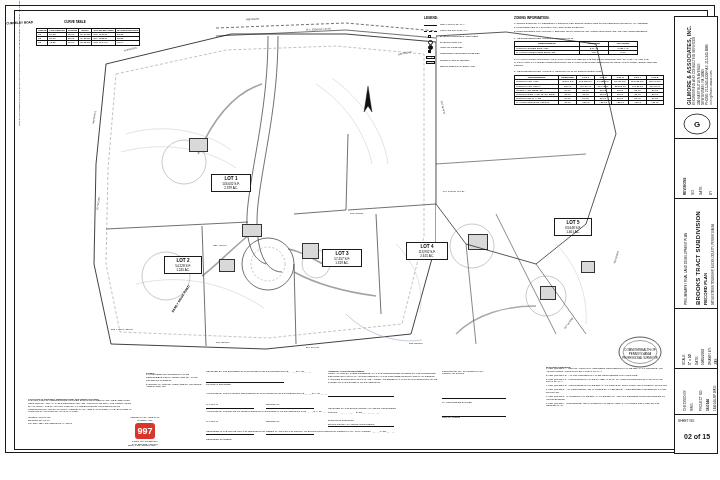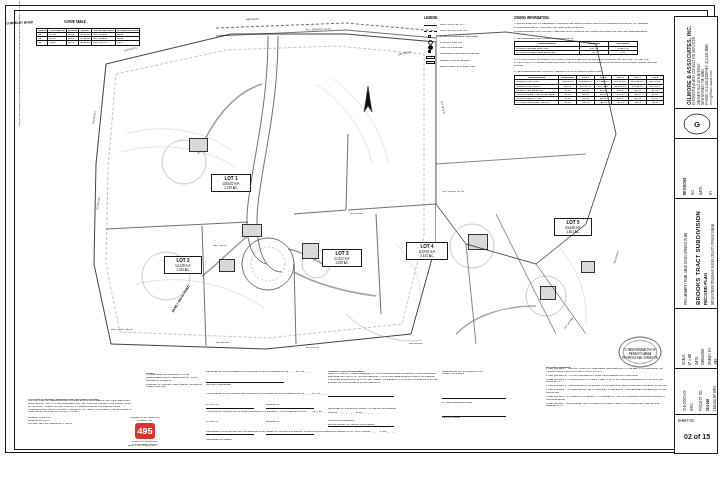--- a/index.html
+++ b/index.html
@@ -394,21 +394,21 @@
     <div class="abs" style="left:22px;top:392px;width:108px;">
       <div class="tx b">LOCATION OF EXISTING UNDERGROUND UTILITIES/FACILITIES</div>
       <div class="tx" style="position:relative;top:1px;white-space:normal;">THE LOCATION OF UNDERGROUND UTILITIES SHOWN ON THESE PLANS ARE BASED UPON FIELD SURVEY AND AVAILABLE RECORDS AND ARE APPROXIMATE ONLY. THE CONTRACTOR SHALL VERIFY THE EXACT LOCATION OF ALL UNDERGROUND UTILITIES PRIOR TO CONSTRUCTION AND SHALL NOTIFY PENNSYLVANIA ONE CALL SYSTEM AT LEAST THREE (3) WORKING DAYS PRIOR TO ANY EXCAVATION.</div>
       <div class="tx" style="position:relative;top:4px;">OWNER/APPLICANT:</div>
       <div class="tx" style="position:relative;top:4px;">BROOKS TRACT, LP</div>
       <div class="tx" style="position:relative;top:4px;">P.O. BOX 1234, DOYLESTOWN, PA 18901</div>
     </div>
 
     <div class="abs" style="left:122px;top:410px;width:34px;height:30px;text-align:center;">
       <div class="tx" style="position:relative;left:-2px;top:0;width:38px;white-space:normal;text-align:center;">PENNSYLVANIA ONE CALL SYSTEM, INC.</div>
-      <div style="position:absolute;left:7px;top:7px;width:20px;height:16px;background:#d8362a;border-radius:3px;color:#fff;font-weight:bold;font-size:9px;line-height:16px;">495</div>
+      <div style="position:absolute;left:7px;top:7px;width:20px;height:16px;background:#d8362a;border-radius:3px;color:#fff;font-weight:bold;font-size:9px;line-height:16px;">997</div>
       <div class="tx" style="position:absolute;left:-3px;top:24px;width:40px;white-space:pre-line;text-align:center;">KNOW WHAT'S BELOW.
 CALL BEFORE YOU DIG.</div>
     </div>
     <div class="tx" style="left:122px;top:438px;">SERIAL NO. 20183474873</div>
 
     <div class="abs" style="left:12px;top:120px;width:0;height:0;">
       <div class="tx" style="position:absolute;left:0;top:0;width:210px;transform:rotate(-90deg);transform-origin:0 0;white-space:normal;">THIS PLAN IS SUBJECT TO THE TERMS AND CONDITIONS OF THE LAND DEVELOPMENT AGREEMENT. NO CONSTRUCTION SHALL COMMENCE UNTIL ALL PERMITS ARE ISSUED.</div>
     </div>
 
     <div id="titleblock">

